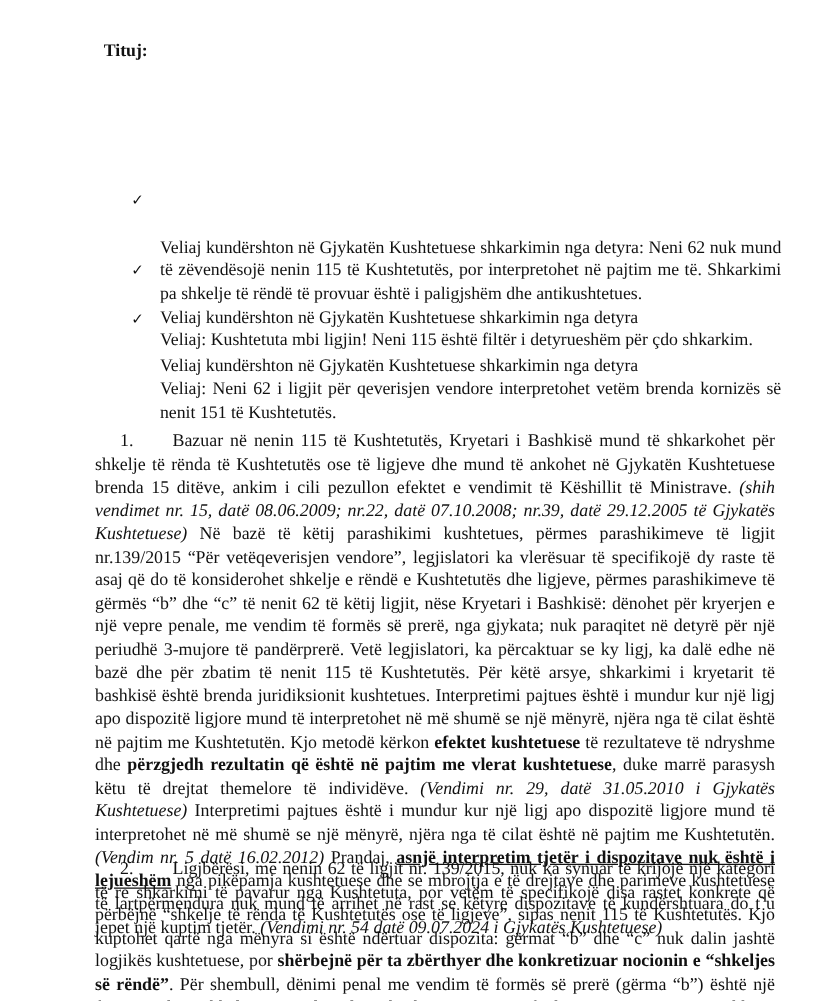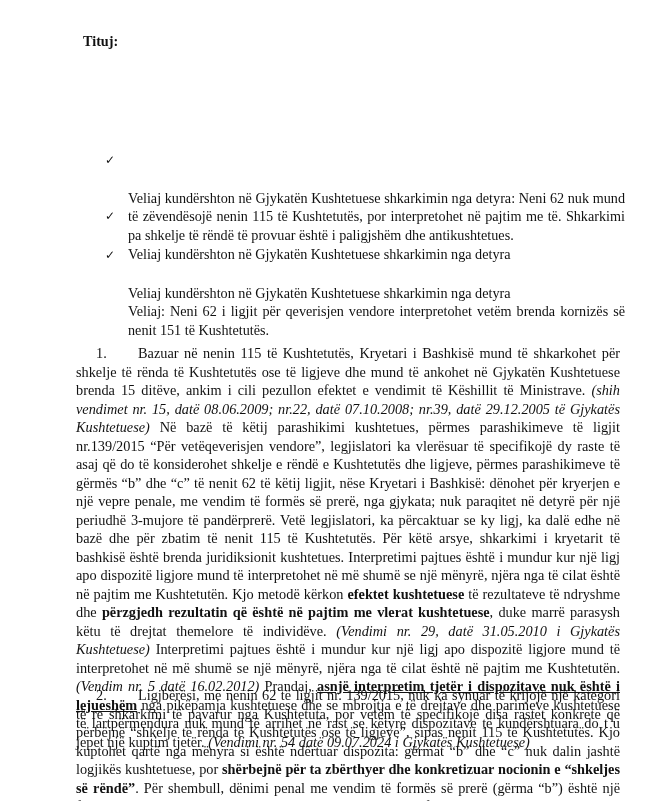--- a/index.html
+++ b/index.html
@@ -87,20 +87,21 @@
     <span class="check">✓</span>
     <div class="btext">
       <div>Veliaj kundërshton në Gjykatën Kushtetuese shkarkimin nga detyra: Neni 62 nuk mund të zëvendësojë nenin 115 të Kushtetutës, por interpretohet në pajtim me të. Shkarkimi pa shkelje të rëndë të provuar është i paligjshëm dhe antikushtetues.</div>
     </div>
   </div>
 
   <div class="bullet" id="bullet-2">
     <span class="check">✓</span>
     <div class="btext">
       <div>Veliaj kundërshton në Gjykatën Kushtetuese shkarkimin nga detyra</div>
+      <div>Veliaj: Kushtetuta mbi ligjin! Neni 115 është filtër i detyrueshëm për çdo shkarkim.</div>
     </div>
   </div>
 
   <div class="bullet" id="bullet-3">
     <span class="check">✓</span>
     <div class="btext">
       <div>Veliaj kundërshton në Gjykatën Kushtetuese shkarkimin nga detyra</div>
       <div>Veliaj: Neni 62 i ligjit për qeverisjen vendore interpretohet vetëm brenda kornizës së nenit 151 të Kushtetutës.</div>
     </div>
   </div>

